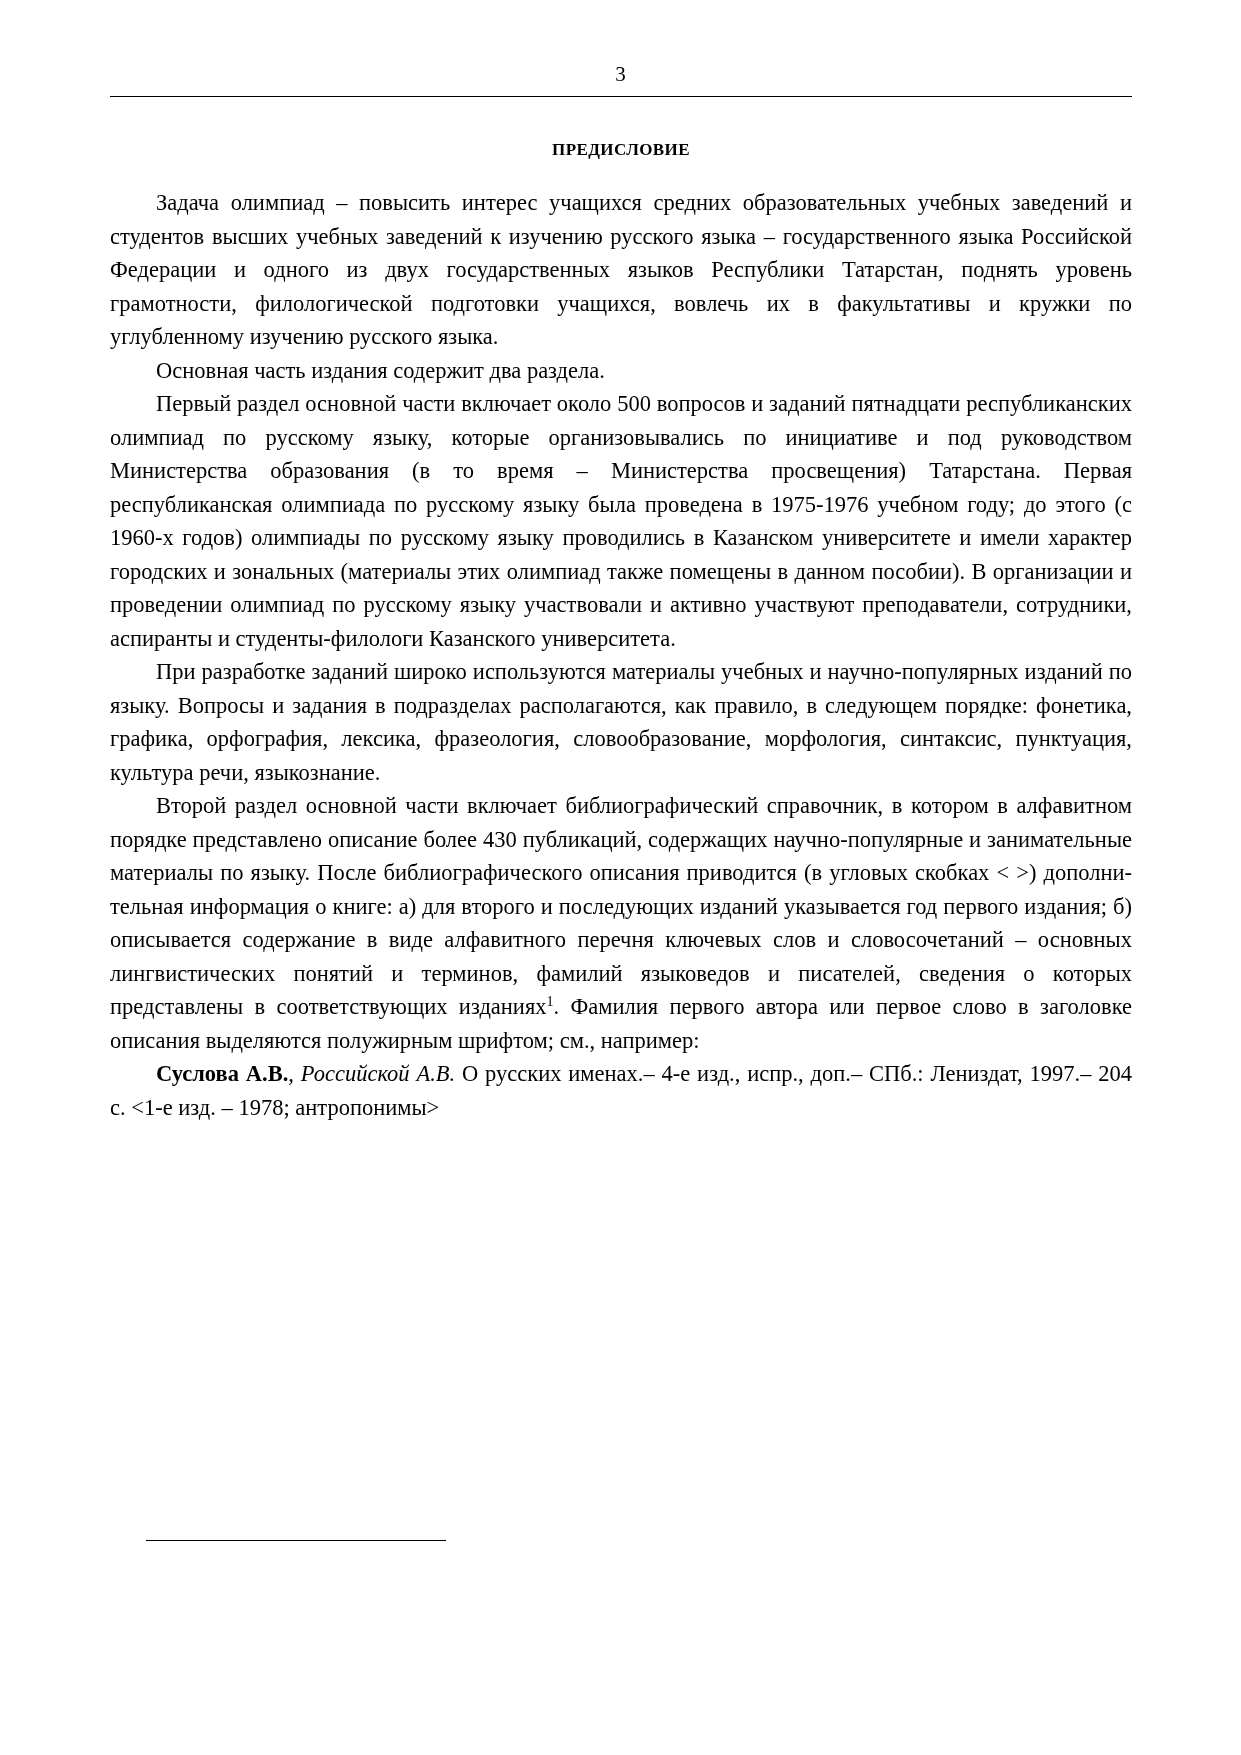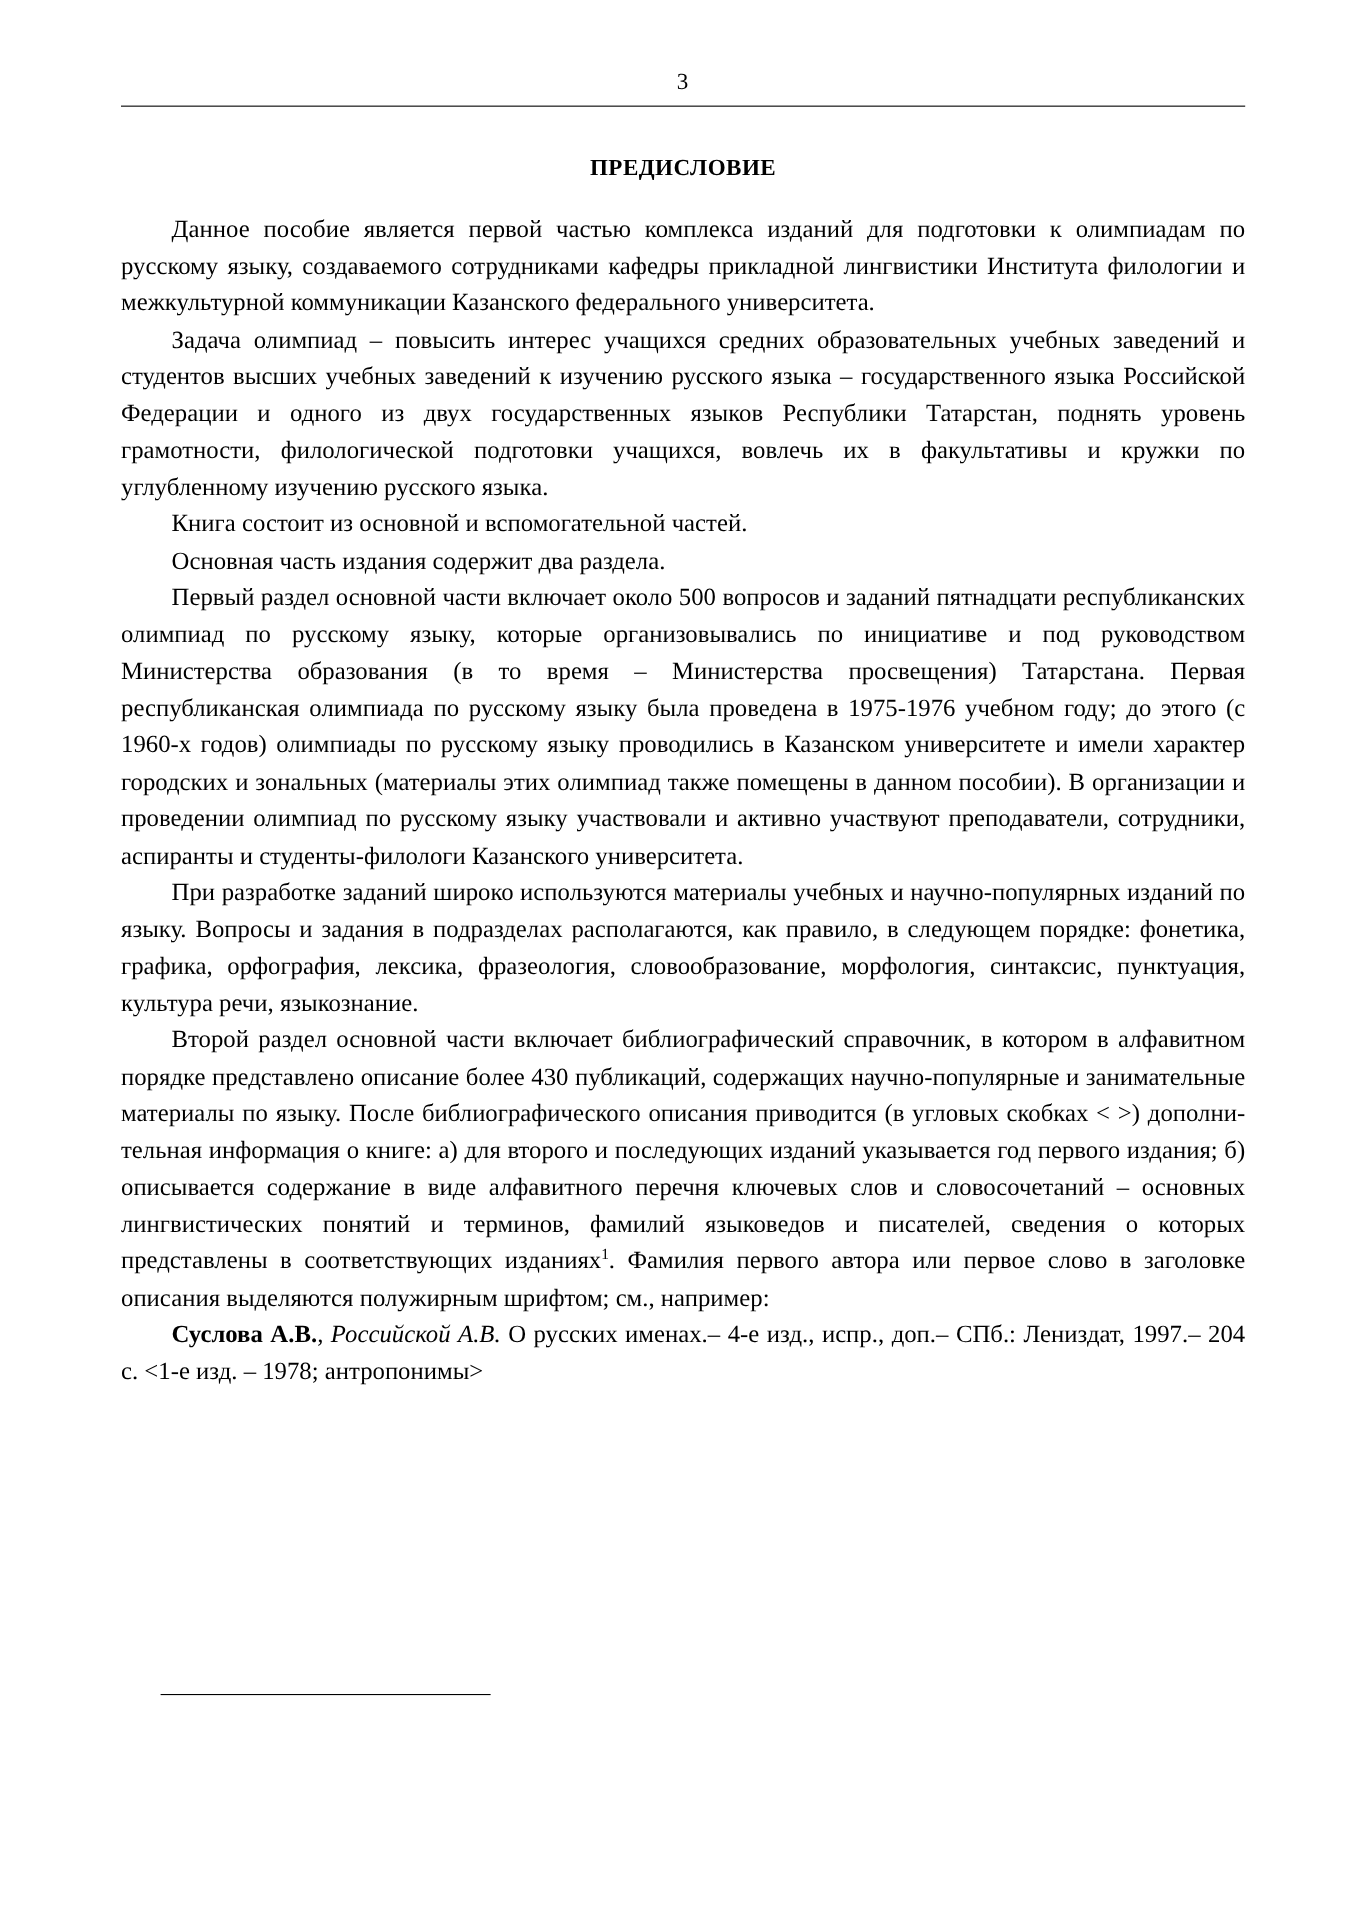--- a/index.html
+++ b/index.html
@@ -39,21 +39,21 @@
   }
   .content {
     position: absolute;
     top: 140px;
     left: 110px;
     width: 1022px;
   }
   .doc-title {
     text-align: center;
     font-weight: bold;
-    font-size: 21px;
+    font-size: 17px;
     letter-spacing: 0.4px;
     margin: 0 0 26px 0;
   }
   p.para {
     margin: 0;
     text-align: justify;
     text-justify: inter-word;
     font-size: 22.5px;
     line-height: 33.5px;
     text-indent: 46px;
@@ -102,23 +102,21 @@
 <div class="page">
 
   <div class="page-number">3</div>
 
   <div class="header-rule"></div>
 
   <div class="content">
 
     <h1 class="doc-title">ПРЕДИСЛОВИЕ</h1>
 
-    <p class="para">Данное пособие является первой частью комплекса изданий для подготов­ки к олимпиадам по русскому языку, создаваемого сотрудниками кафедры при­кладной лингвистики Института филологии и межкультурной коммуникации Казанского федерального университета.</p>
     <p class="para">Задача олимпиад – повысить интерес учащихся средних образовательных учебных заведений и студентов высших учебных заведений к изучению русско­го языка – государственного языка Российской Федерации и одного из двух государственных языков Республики Татарстан, поднять уровень грамотности, филологической подготовки учащихся, вовлечь их в факультативы и кружки по углубленному изучению русского языка.</p>
-    <p class="para">Книга состоит из основной и вспомогательной частей.</p>
     <p class="para">Основная часть издания содержит два раздела.</p>
     <p class="para">Первый раздел основной части включает около 500 вопросов и заданий пятнадцати республиканских олимпиад по русскому языку, которые организо­вывались по инициативе и под руководством Министерства образования (в то время – Министерства просвещения) Татарстана. Первая республиканская олимпиада по русскому языку была проведена в 1975-1976 учебном году; до этого (с 1960-х годов) олимпиады по русскому языку проводились в Казанском университете и имели характер городских и зональных (материалы этих олим­пиад также помещены в данном пособии). В организации и проведении олим­пиад по русскому языку участвовали и активно участвуют преподаватели, со­трудники, аспиранты и студенты-филологи Казанского университета.</p>
     <p class="para">При разработке заданий широко используются материалы учебных и науч­но-популярных изданий по языку. Вопросы и задания в подразделах распола­гаются, как правило, в следующем порядке: фонетика, графика, орфография, лексика, фразеология, словообразование, морфология, синтаксис, пунктуация, культура речи, языкознание.</p>
 
     <p class="para"><span>Второй раздел основной части включает библиографический справочник, в котором в алфавитном порядке представлено описание более 430 публикаций, содержащих научно-популярные и занимательные материалы по языку. После библиографического описания приводится (в угловых скобках &lt; &gt;) дополни­тельная информация о книге: а) для второго и последующих изданий указыва­ется год первого издания; б) описывается содержание в виде алфавитного пе­речня ключевых слов и словосочетаний – основных лингвистических понятий и терминов, фамилий языковедов и писателей, сведения о которых представлены в соответствующих изданиях</span><sup>1</sup><span>. Фамилия первого автора или первое слово в за­головке описания выделяются полужирным шрифтом; см., например:</span></p>
 
     <p class="para"><span class="bold-it">Суслова А.В.</span><span class="it">, Российской А.В.</span><span> О русских именах.– 4-е изд., испр., доп.– СПб.: Лениздат, 1997.– 204 с. &lt;1-е изд. – 1978; антропонимы&gt;</span></p>
 
   </div>
 

